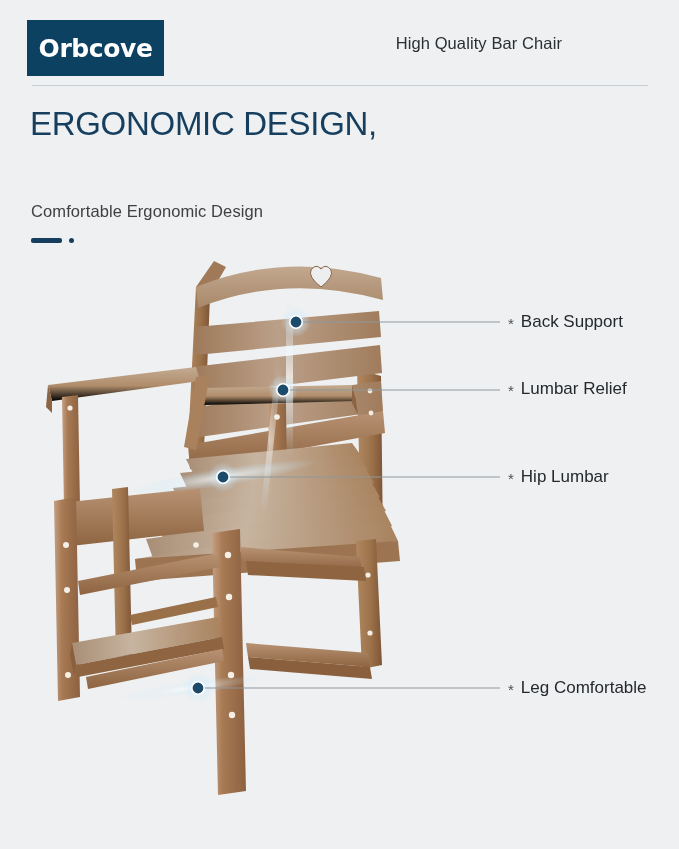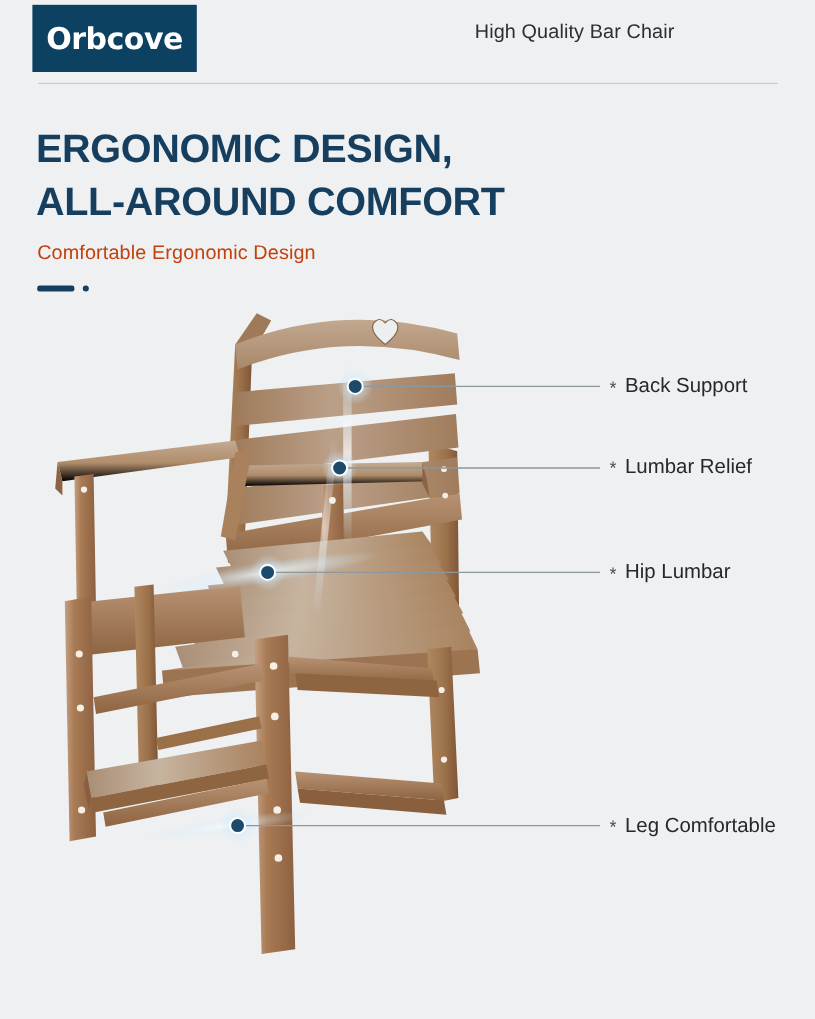--- a/index.html
+++ b/index.html
@@ -5,21 +5,21 @@
   * { margin:0; padding:0; box-sizing:border-box; }
   html,body { width:679px; height:849px; }
   body {
     background:#eef0f1;
     font-family:"Liberation Sans", sans-serif;
     position:relative;
     overflow:hidden;
   }
 
   
-  #header { position:absolute; left:0; top:0; width:593px; height:72px; }
+  #header { position:absolute; left:0; top:16px; width:593px; height:72px; }
   #logo-box {
     position:absolute; left:27px; top:4px; width:137px; height:56px;
     background:#0c4161;
     display:flex; align-items:center; justify-content:center;
   }
   #logo-text {
     color:#ffffff; font-size:25px; font-weight:bold;
     letter-spacing:-0.4px; font-family:"DejaVu Sans", sans-serif;
   }
   #header-title {
@@ -29,27 +29,27 @@
     text-align:right;
   }
   #header-rule {
     position:absolute; left:32px; top:69px; width:616px; height:1px;
     background:#c4ced4;
   }
 
   
   #headline {
     position:absolute; left:30px; top:102px; width:600px;
-    color:#163f5f; font-size:33px; font-weight:bold;
+    color:#163f5f; font-size:33px; font-weight:normal;
     line-height:44px; letter-spacing:-0.3px;
   }
   #headline .l2 { display:block; }
   #subtitle {
     position:absolute; left:31px; top:202px;
-    color:#c2410c; font-size:16.5px; letter-spacing:0.1px;
+    color:#404040; font-size:16.5px; letter-spacing:0.1px;
   }
   #accent { position:absolute; left:31px; top:237px; width:46px; height:7px; }
   #accent .dash {
     position:absolute; left:0; top:1px; width:31px; height:5px;
     background:#163f5f; border-radius:2px;
   }
   #accent .dot {
     position:absolute; left:38px; top:1px; width:5px; height:5px;
     background:#163f5f; border-radius:50%;
   }
@@ -80,21 +80,20 @@
 <div id="header">
   <div id="logo-box">
     <span id="logo-text">Orbcove</span>
   </div>
   <div id="header-title">High Quality Bar Chair</div>
   <div id="header-rule"></div>
 </div>
 
 <div id="headline">
   <span class="l1">ERGONOMIC DESIGN,</span>
-  <span class="l2">ALL-AROUND COMFORT</span>
 </div>
 <div id="subtitle">Comfortable Ergonomic Design</div>
 <div id="accent">
   <span class="dash"></span>
   <span class="dot"></span>
 </div>
 
 <div id="chair-stage">
 <svg id="chair-svg" width="500" height="580" viewBox="0 0 500 580" xmlns="http://www.w3.org/2000/svg">
   <defs>

